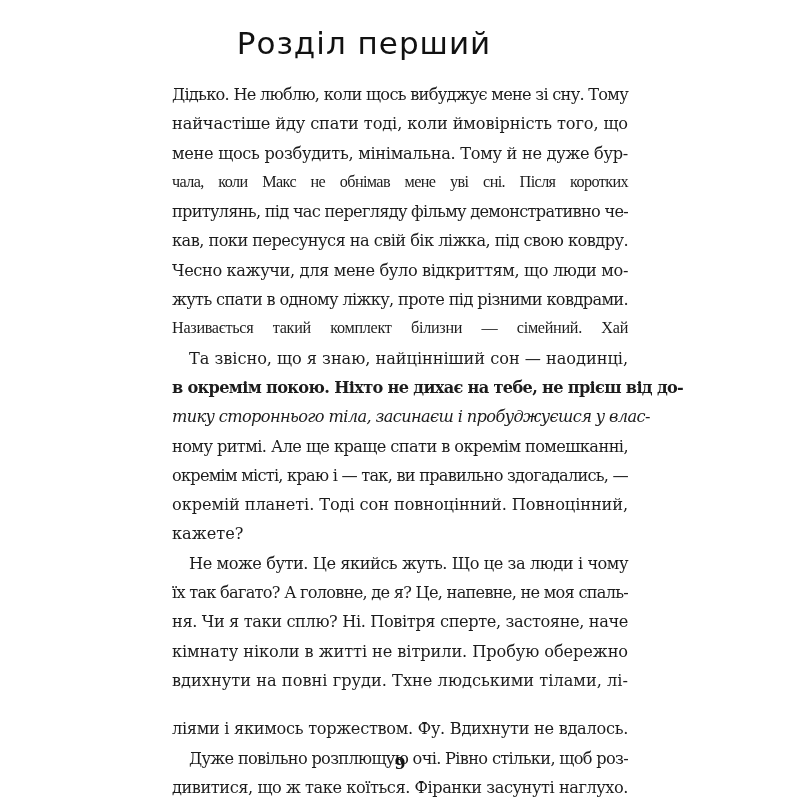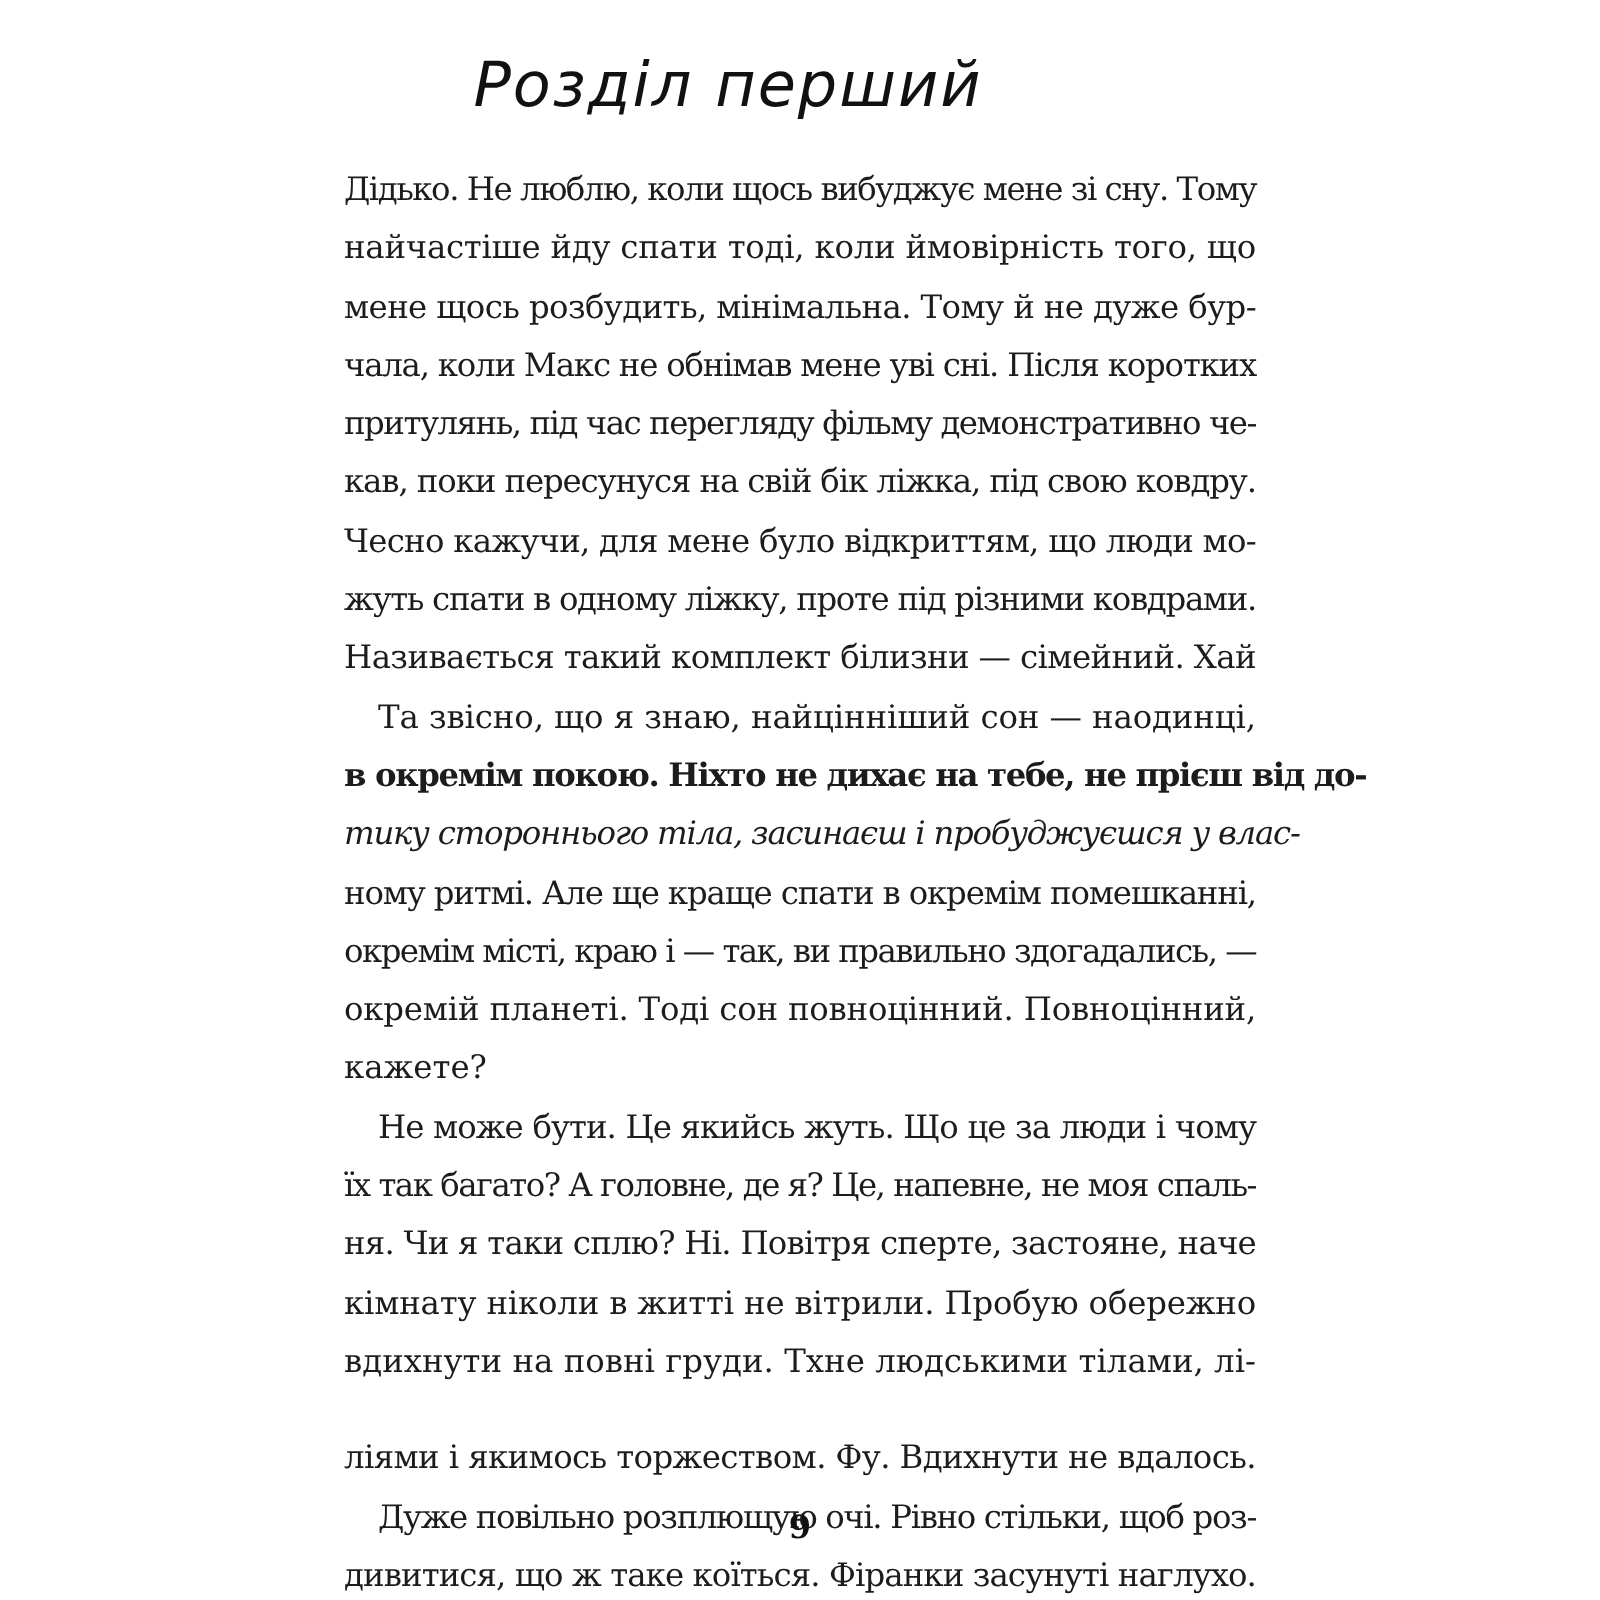--- a/index.html
+++ b/index.html
@@ -1,21 +1,21 @@
 <!DOCTYPE html>
 <html><head>
 <meta charset="utf-8">
 <style>
   html, body { margin: 0; padding: 0; background: #ffffff; }
   body { width: 800px; height: 800px; position: relative; overflow: hidden; }
   .page { position: absolute; left: 0; top: 0; width: 800px; height: 800px; background: #fff; color: #1a1a1a; }
   .chapter-title {
     position: absolute; left: 0; top: 2px; width: 728px; text-align: center;
     font-family: "DejaVu Sans", sans-serif; font-size: 31px; letter-spacing: 1px;
-    color: #111; line-height: 40px; font-weight: normal; font-style: italic;
+    color: #111; line-height: 40px; font-weight: normal;
   }
   .body-text {
     position: absolute; left: 172px; top: 80px; width: 456px;
     font-family: "DejaVu Serif", serif; font-size: 16.2px; color: #1c1c1c;
   }
   .line {
     height: 29.3px; line-height: 29.3px; white-space: nowrap;
     text-align: justify; text-align-last: justify; overflow: visible;
   }
   .line.last { text-align-last: left; }
@@ -28,26 +28,26 @@
 </head>
 <body>
 
 <div class="page">
   <h1 class="chapter-title">Розділ перший</h1>
   <div class="body-text" id="body-text">
       <div>
         <div class="line" style="letter-spacing: -0.735822px;">Дідько. Не люблю, коли щось вибуджує мене зі сну. Тому</div>
         <div class="line" style="letter-spacing: -0.121995px;">найчастіше йду спати тоді, коли ймовірність того, що</div>
         <div class="line" style="letter-spacing: -0.303786px;">мене щось розбудить, мінімальна. Тому й не дуже бур-</div>
-        <div class="line" style="letter-spacing: -0.611364px;">чала, коли Макс не обнімав мене уві сні. Після коротких</div>
+        <div class="line" style="letter-spacing: -0.611364px; font-family: Liberation Serif, serif;">чала, коли Макс не обнімав мене уві сні. Після коротких</div>
         <div class="line" style="letter-spacing: -0.732928px;">притулянь, під час перегляду фільму демонстративно че-</div>
         <div class="line" style="letter-spacing: -0.555246px;">кав, поки пересунуся на свій бік ліжка, під свою ковдру.</div>
         <div class="line" style="letter-spacing: -0.374694px;">Чесно кажучи, для мене було відкриттям, що люди мо-</div>
         <div class="line" style="letter-spacing: -0.655382px;">жуть спати в одному ліжку, проте під різними ковдрами.</div>
-        <div class="line" style="letter-spacing: -0.297812px;">Називається такий комплект білизни — сімейний. Хай</div>
+        <div class="line" style="letter-spacing: -0.297812px; font-family: Liberation Serif, serif;">Називається такий комплект білизни — сімейний. Хай</div>
       </div>
       <div>
         <div class="line indent" style="letter-spacing: -0.0500638px;">Та звісно, що я знаю, найцінніший сон — наодинці,</div>
         <div class="line" style="letter-spacing: -0.689693px; font-weight: bold;">в окремім покою. Ніхто не дихає на тебе, не прієш від до-</div>
         <div class="line" style="letter-spacing: -0.62934px; font-style: italic;">тику стороннього тіла, засинаєш і пробуджуєшся у влас-</div>
         <div class="line" style="letter-spacing: -0.582632px;">ному ритмі. Але ще краще спати в окремім помешканні,</div>
         <div class="line" style="letter-spacing: -0.765346px;">окремім місті, краю і — так, ви правильно здогадались, —</div>
         <div class="line" style="letter-spacing: -0.102328px;">окремій планеті. Тоді сон повноцінний. Повноцінний,</div>
         <div class="line last">кажете?</div>
       </div>

